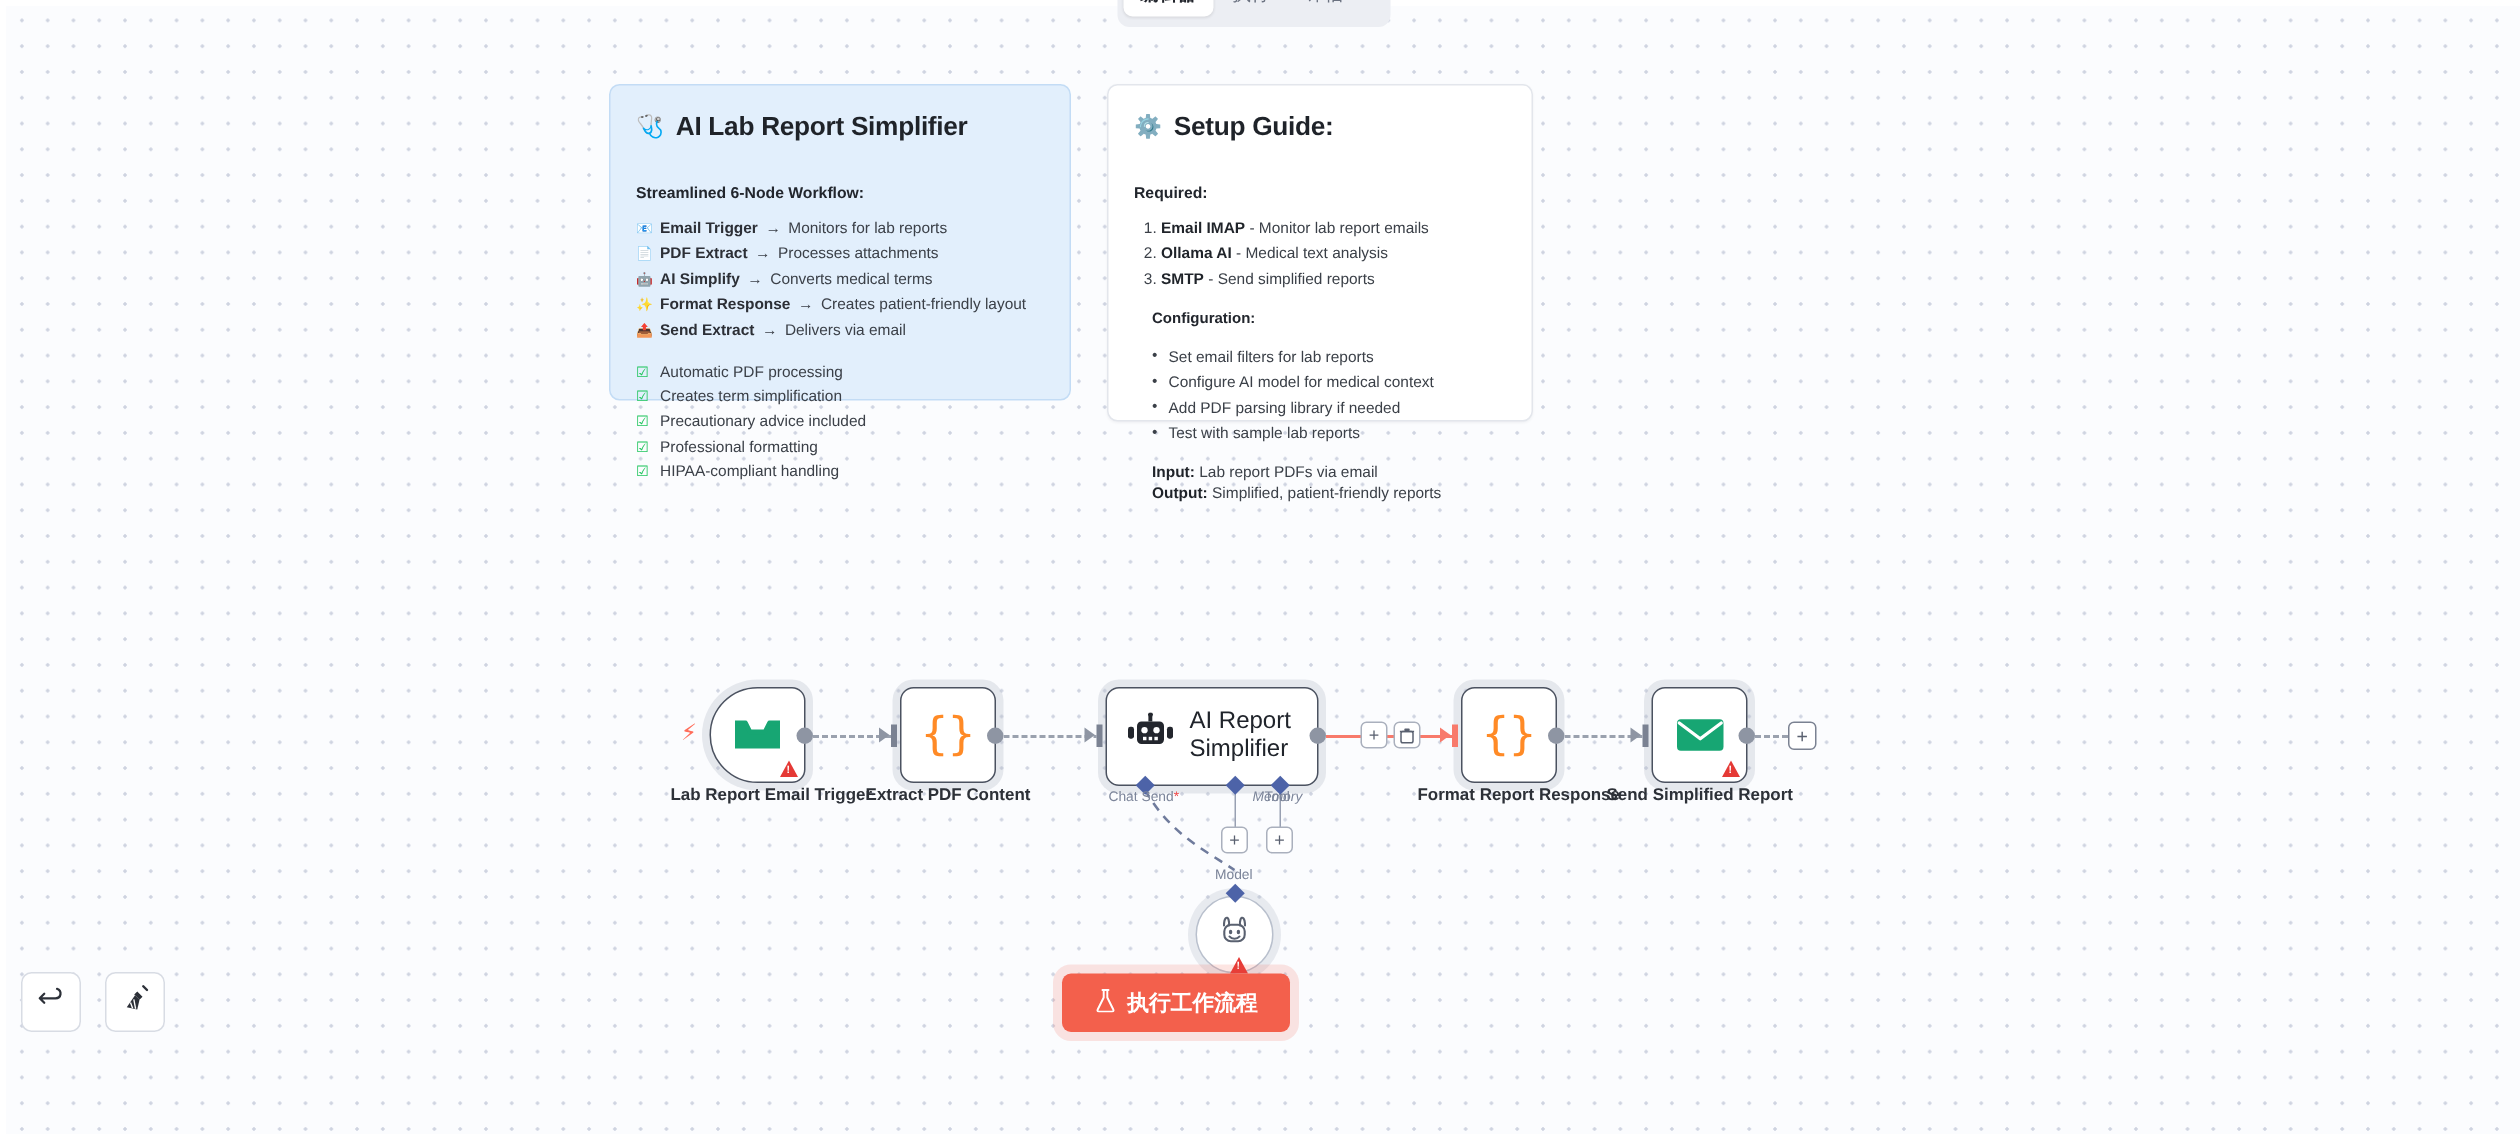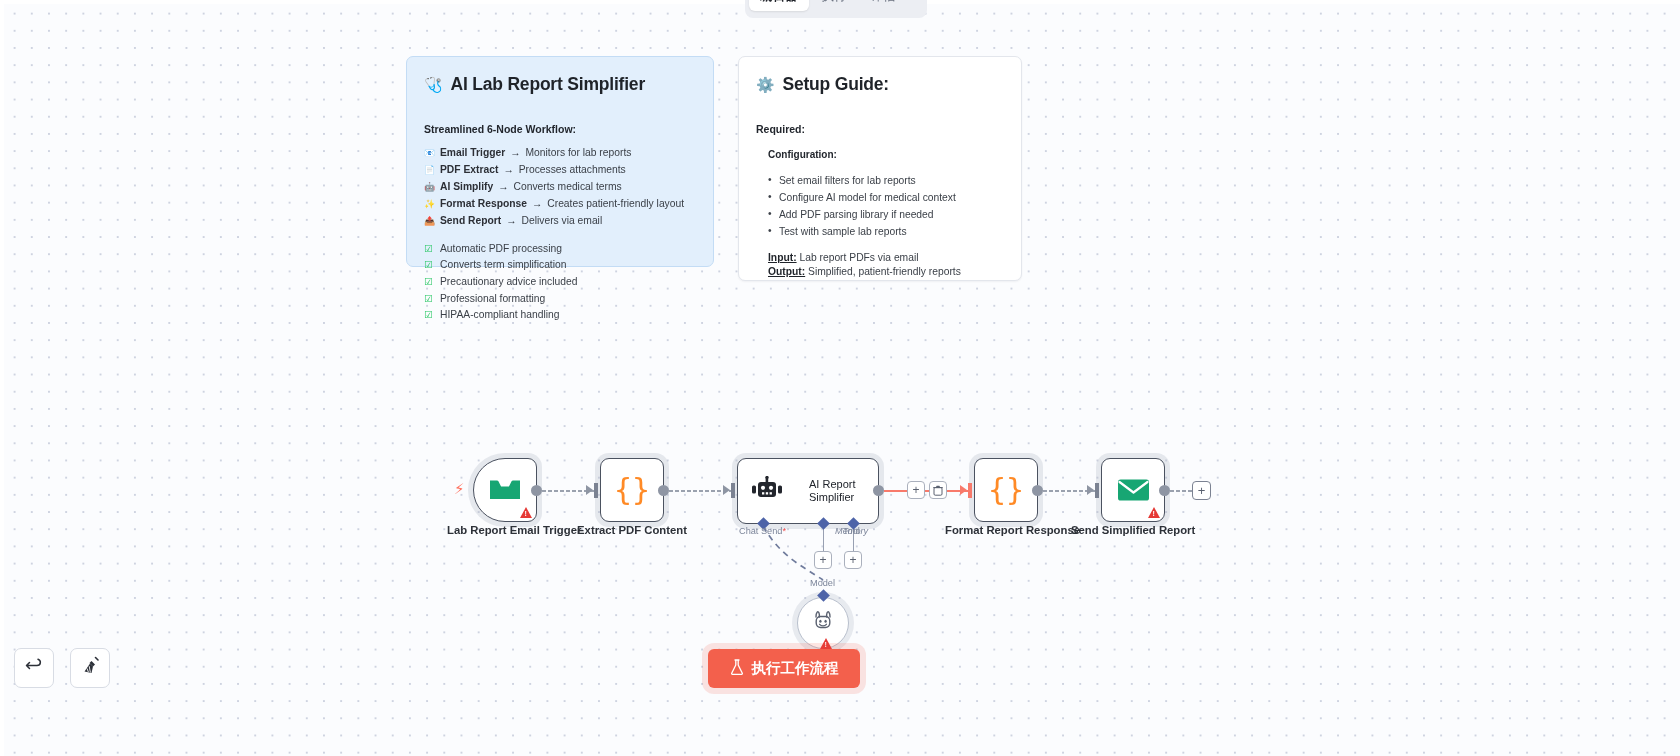--- a/index.html
+++ b/index.html
@@ -75,21 +75,21 @@
   ul.checks { list-style: none; }
   ul.checks li { display: flex; gap: 5px; align-items: baseline; margin-bottom: 2px; font-size: 10.3px; color: #3b4048; }
   ul.checks li .ic { color: #22c55e; font-size: 9.5px; width: 11px; flex: 0 0 11px; }
   ol.req { margin: 0 0 0 18px; font-size: 10.3px; }
   ol.req li { margin-bottom: 2.5px; color: #3b4048; }
   ol.req li b { color: #1f2329; font-weight: 700; }
   ul.cfg { list-style: none; margin-left: 12px; margin-top: 12px; }
   ul.cfg li { position: relative; padding-left: 11px; font-size: 10.3px; color: #3b4048; margin-bottom: 2.5px; }
   ul.cfg li:before { content: "•"; position: absolute; left: 0; top: -1px; }
   .io { margin: 11px 0 0 12px; font-size: 10.3px; color: #3b4048; }
-  .io b { color: #1f2329; font-weight: 700; text-decoration: underline; }
+  .io b { color: #1f2329; font-weight: 700; }
 
   
   .node {
     position: absolute;
     background: #ffffff;
     border: 1.6px solid #4b5260;
     border-radius: 9px;
     display: flex; align-items: center; justify-content: center;
     box-shadow: 0 0 0 5px rgba(180,186,200,.30);
     z-index: 10;
@@ -97,21 +97,21 @@
   .node.small  { width: 64px; height: 64px; }
   .node.wide   { width: 142px; height: 66px; gap: 11px; padding-left: 14px; justify-content: flex-start; }
   .node.trigger { border-top-left-radius: 32px; border-bottom-left-radius: 32px; }
 
   .node-label {
     position: absolute;
     font-size: 11.3px; color: #2d3138; font-weight: 600;
     white-space: nowrap; text-align: center;
     z-index: 11;
   }
-  .node-inline-label { font-size: 11px; color: #20242b; line-height: 1.18; font-weight: 400; margin-left: 16px; }
+  .node-inline-label { font-size: 16px; color: #20242b; line-height: 1.18; font-weight: 400; }
 
   .warn {
     position: absolute; right: 4px; bottom: 3px;
     width: 0; height: 0;
     border-left: 6px solid transparent; border-right: 6px solid transparent;
     border-bottom: 11px solid #e53935;
     z-index: 12;
   }
   .warn:after {
     content: "!"; position: absolute; left: -1.6px; top: 2.5px;
@@ -246,33 +246,33 @@
       <span class="rest">Converts medical terms</span>
     </li>
     <li>
       <span class="ic">✨</span>
       <b>Format Response</b>
       <span class="rest">→</span>
       <span class="rest">Creates patient-friendly layout</span>
     </li>
     <li>
       <span class="ic">📤</span>
-      <b>Send Report</b>
+      <b>Send Extract</b>
       <span class="rest">→</span>
       <span class="rest">Delivers via email</span>
     </li>
   </ul>
   <ul class="checks">
     <li>
         <span class="ic">☑</span>
         <span>Automatic PDF processing</span>
       </li>
     <li>
         <span class="ic">☑</span>
-        <span>Converts term simplification</span>
+        <span>Creates term simplification</span>
       </li>
     <li>
         <span class="ic">☑</span>
         <span>Precautionary advice included</span>
       </li>
     <li>
         <span class="ic">☑</span>
         <span>Professional formatting</span>
       </li>
     <li>
@@ -281,20 +281,25 @@
       </li>
   </ul>
 </div>
 
 <div class="sticky" id="note-setup">
   <div class="note-title">
     <span class="emo">⚙️</span>
     <span>Setup Guide:</span>
   </div>
   <div class="sub">Required:</div>
+  <ol class="req">
+    <li><b>Email IMAP</b> <span>- Monitor lab report emails</span></li>
+    <li><b>Ollama AI</b> <span>- Medical text analysis</span></li>
+    <li><b>SMTP</b> <span>- Send simplified reports</span></li>
+  </ol>
   <div class="sub2">Configuration:</div>
   <ul class="cfg">
     <li>Set email filters for lab reports</li>
     <li>Configure AI model for medical context</li>
     <li>Add PDF parsing library if needed</li>
     <li>Test with sample lab reports</li>
   </ul>
   <div class="io">
     <div><b>Input:</b> <span>Lab report PDFs via email</span></div>
     <div><b>Output:</b> <span>Simplified, patient-friendly reports</span></div>

